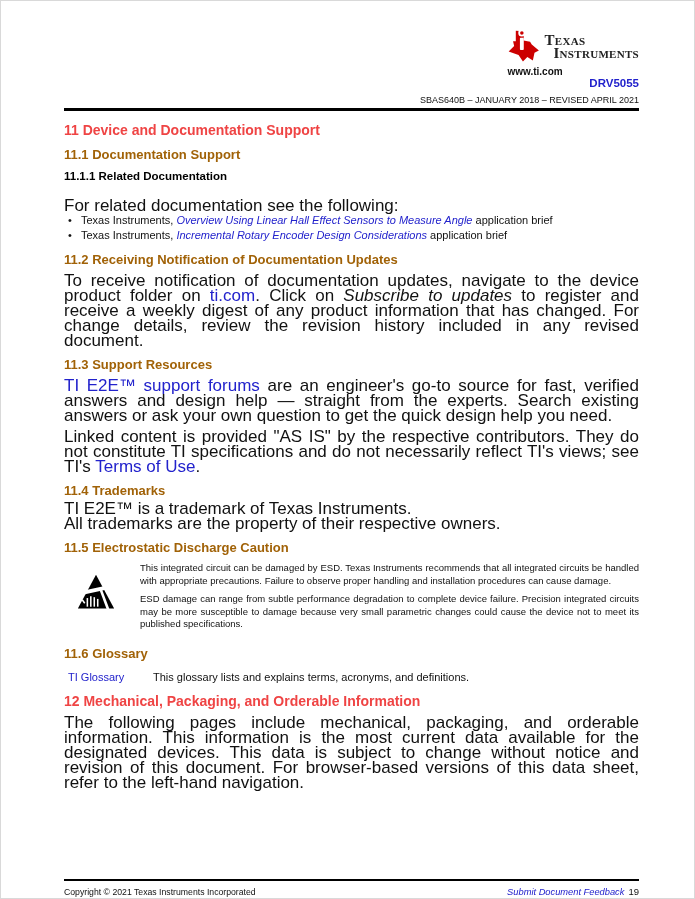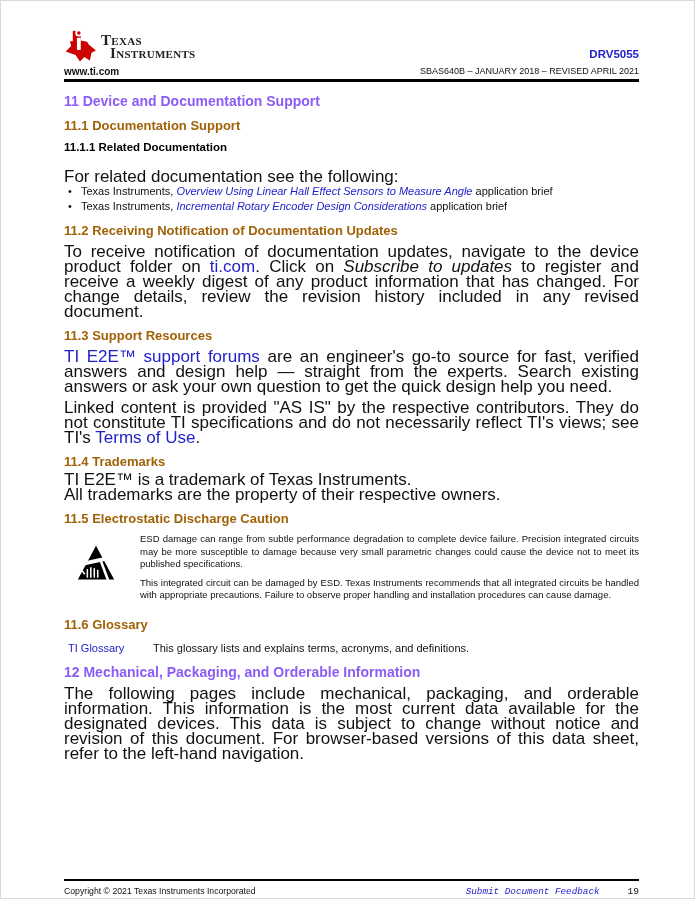--- a/index.html
+++ b/index.html
@@ -8,41 +8,41 @@
     position: relative;
     width: 695px; height: 899px;
     background: #ffffff;
     border: 1px solid #d9d9d9;
     font-family: "Liberation Sans", sans-serif;
     color: #111111;
     padding: 26px 55px 0 63px;
     overflow: hidden;
   }
   
-  .header { display: flex; justify-content: space-between; align-items: flex-end; }
+  .header { display: flex; justify-content: space-between; align-items: flex-end; flex-direction: column; }
   .logo-row { display: flex; align-items: flex-start; }
   .ti-map { width: 33px; height: 36px; }
   .wordmark {
     font-family: "Liberation Serif", serif;
     font-variant: small-caps;
     font-weight: bold;
     color: #222222;
     font-size: 15px;
     line-height: 13px;
     margin: 7px 0 0 4px;
     letter-spacing: 0.3px;
   }
   .wordmark .line2 { margin-left: 9px; }
   .website { font-size: 10px; font-weight: bold; margin-top: 3px; color: #111; }
   .header-right { text-align: right; padding-bottom: 1px; }
   .part-number { color: #2222cc; font-weight: bold; font-size: 11.5px; }
   .doc-info { font-size: 9px; margin-top: 6px; color: #111; }
   .header-rule { border: 0; border-top: 3px solid #000; margin: 2px 0 0; }
   
-  .h1 { font-size: 14px; font-weight: bold; margin: 11px 0 0; color: #8b5cf6; }
+  .h1 { font-size: 14px; font-weight: bold; margin: 11px 0 0; color: #ef4444; }
   .h2 { font-size: 13px; font-weight: bold; margin: 9px 0 0; color: #a16207; }
   .h3 { font-size: 11.5px; font-weight: bold; margin: 8px 0 16px; color: #000; }
   .body-p { font-size: 17px; line-height: 15px; text-align: justify; margin: 6px 0 0; }
   .body-p.nojust { text-align: left; }
   .link { color: #2222cc; cursor: pointer; text-decoration: none; }
   .em { font-style: italic; }
   .bullet-row { display: flex; font-size: 11px; line-height: 15px; margin: 0; }
   .bullet-dot { width: 17px; padding-left: 4px; flex: none; }
   
   .esd { display: flex; align-items: flex-start; margin: 7px 0 0; }
@@ -50,23 +50,23 @@
   .esd-text { margin-left: 25px; width: 500px; font-size: 9.5px; line-height: 12.5px; }
   .esd-text p { margin: 0 0 6px; text-align: justify; }
   
   .glossary-row { display: flex; font-size: 11px; line-height: 15px; margin: 9px 0 8px 4px; }
   .glossary-link { width: 85px; flex: none; }
   
   .footer { position: absolute; left: 63px; right: 55px; top: 878px; }
   .footer-rule { border: 0; border-top: 2.5px solid #000; margin: 0; }
   .footer-row { display: flex; justify-content: space-between; align-items: baseline; margin-top: 5px; }
   .copyright { font-size: 8.7px; color: #111; }
-  .footer-right { display: flex; align-items: center; font-family: Liberation Mono, monospace; }
+  .footer-right { display: flex; align-items: center; }
   .feedback { font-size: 9.3px; font-style: italic; }
-  .page-num { font-size: 9.5px; margin-left: 28px; color: #111; }
+  .page-num { font-size: 9.5px; margin-left: 4px; color: #111; }
   .product-line { text-align: center; font-size: 9.3px; margin-top: 6px; color: #111; }
 </style>
 </head>
 <body>
 
 <div class="page">
 
   <div class="header">
     <div class="header-left">
       <div class="logo-row">
@@ -124,22 +124,22 @@
       <path d="M27 17 L36 41" stroke="#fff" stroke-width="3" fill="none"></path>
       <g stroke="#fff" stroke-width="1.8" fill="none">
         <path d="M12 38 L12 28"></path>
         <path d="M16 38 L16 26"></path>
         <path d="M20 38 L20 27"></path>
         <path d="M24 38 L24 29"></path>
         <path d="M9 34 L6 30"></path>
       </g>
     </svg>
     <div class="esd-text">
+      <p>This integrated circuit can be damaged by ESD. Texas Instruments recommends that all integrated circuits be handled with appropriate precautions. Failure to observe proper handling and installation procedures can cause damage.</p>
       <p>ESD damage can range from subtle performance degradation to complete device failure. Precision integrated circuits may be more susceptible to damage because very small parametric changes could cause the device not to meet its published specifications.</p>
-      <p>This integrated circuit can be damaged by ESD. Texas Instruments recommends that all integrated circuits be handled with appropriate precautions. Failure to observe proper handling and installation procedures can cause damage.</p>
     </div>
   </div>
 
   <div class="h2">11.6 Glossary</div>
   <div class="glossary-row">
     <span class="glossary-link link">TI Glossary</span>
     <span>This glossary lists and explains terms, acronyms, and definitions.</span>
   </div>
 
   <div class="h1" style="margin-top:8px">12 Mechanical, Packaging, and Orderable Information</div>

